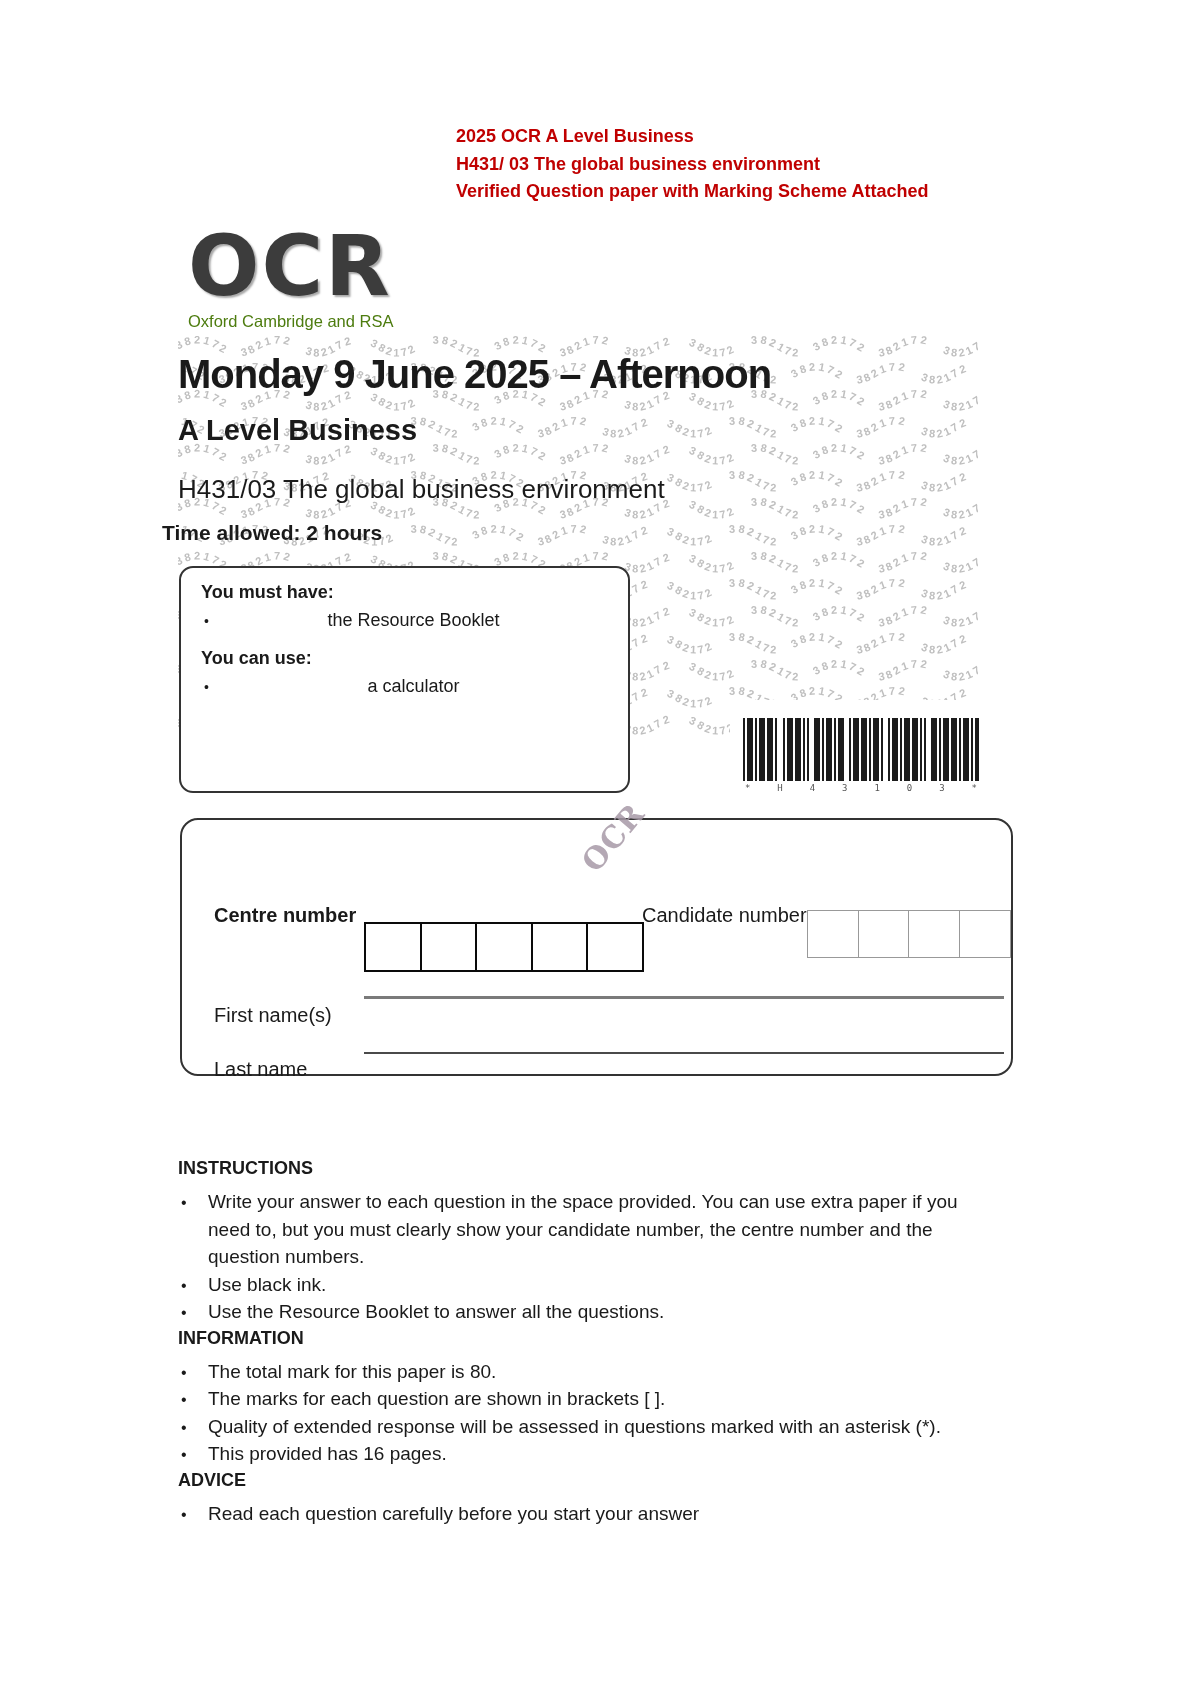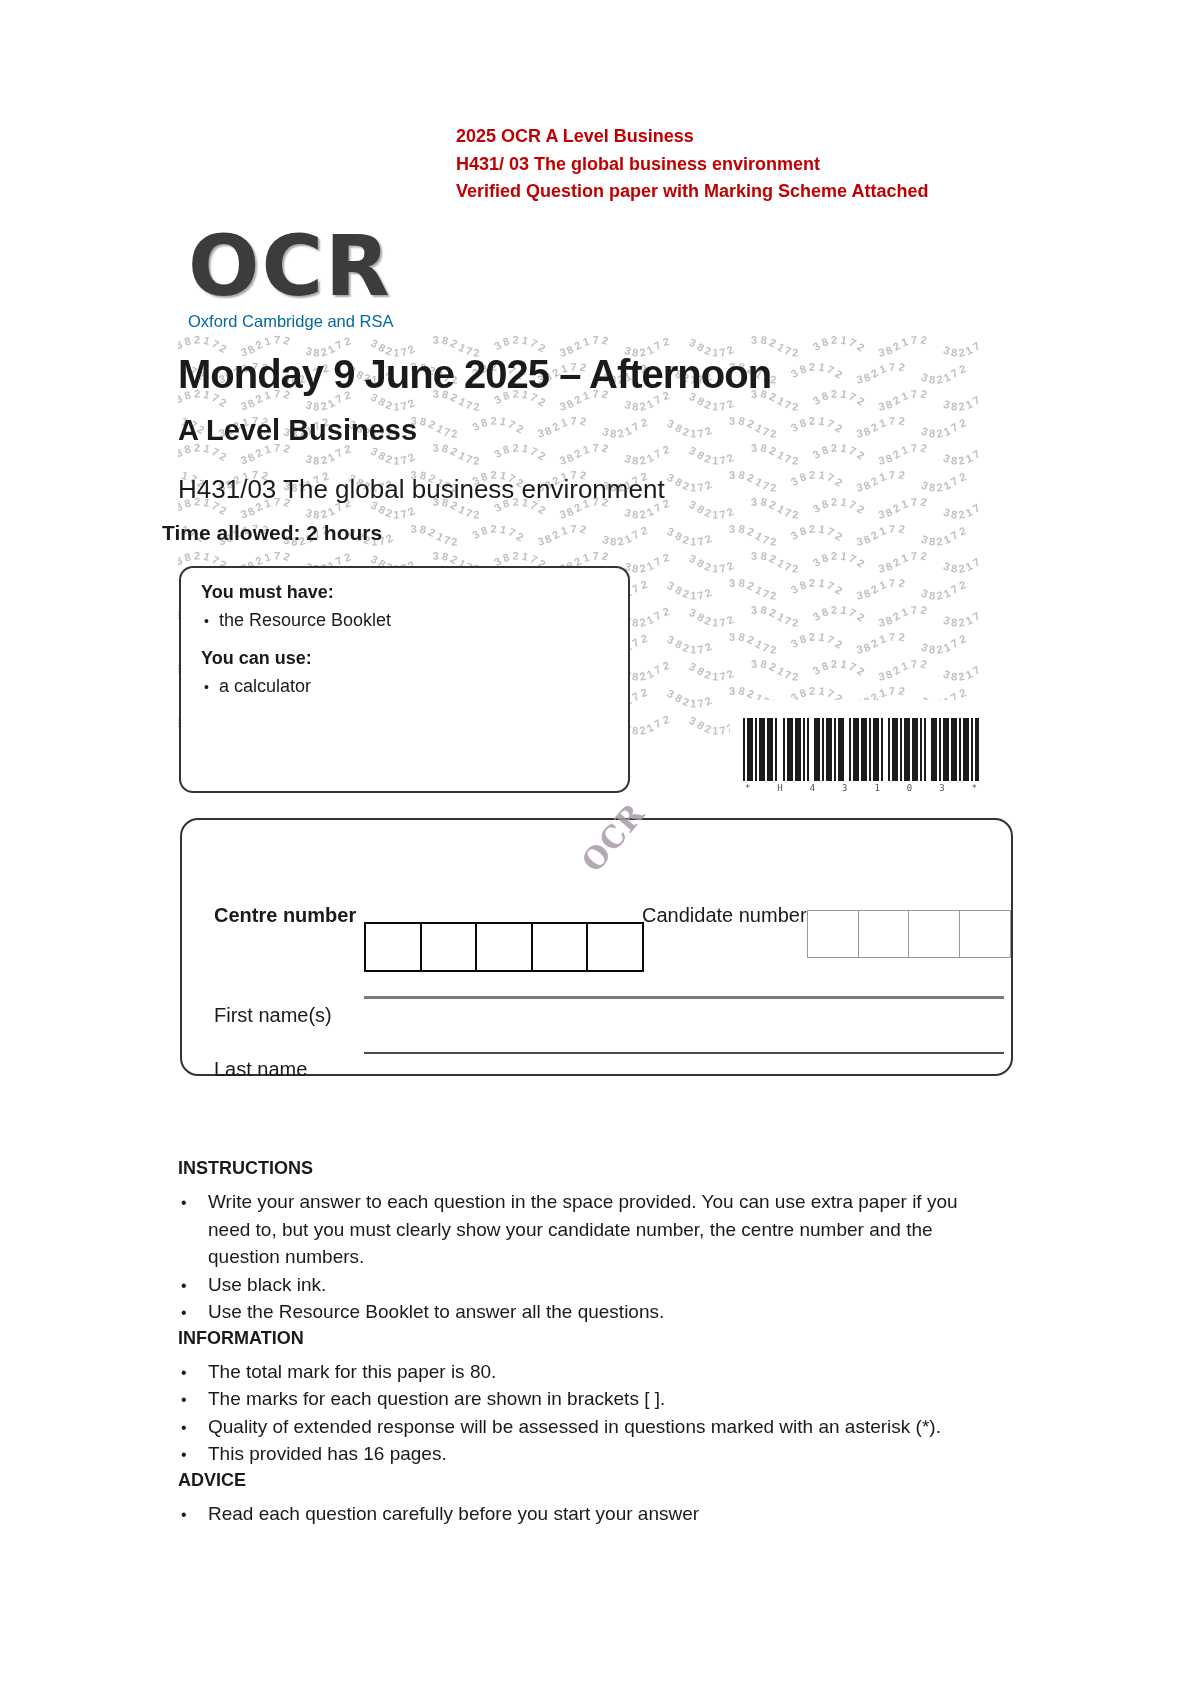--- a/index.html
+++ b/index.html
@@ -7,42 +7,42 @@
         font-family:"Liberation Sans",sans-serif;color:#1a1a1a;}
 
   
   .red-header{position:absolute;left:456px;top:123px;z-index:3;
               font-size:18px;font-weight:bold;line-height:27.5px;color:var(--header-red,#c00000);}
 
   
   .logo{position:absolute;left:188px;top:222px;z-index:3;}
   .logo-text{font-family:"DejaVu Sans",sans-serif;font-weight:800;font-size:84px;line-height:88px;
              color:#3c3c3c;letter-spacing:2px;text-shadow:2px 2px 2px #a8a8a8;}
-  .logo-tagline{font-size:16.5px;color:#0369a1;margin-top:2px;}
+  .logo-tagline{font-size:16.5px;color:#4d7c0f;margin-top:2px;}
 
   
   .watermark{position:absolute;left:178px;top:336px;width:800px;height:416px;z-index:1;overflow:hidden;}
   .wm-text{font-family:"Liberation Sans",sans-serif;font-size:11px;font-weight:bold;
            fill:var(--watermark-grey,#b9b9b9);letter-spacing:2.5px;opacity:.9;}
 
   
   .title-main{position:absolute;left:178px;top:352px;margin:0;font-size:40px;font-weight:bold;
               letter-spacing:-1px;z-index:3;}
   .title-qual{position:absolute;left:178px;top:414px;margin:0;font-size:29px;font-weight:bold;z-index:3;}
   .title-paper{position:absolute;left:178px;top:474px;font-size:26px;z-index:3;}
   .title-time{position:absolute;left:162px;top:521px;font-size:21px;font-weight:bold;z-index:3;}
   .b{font-weight:normal;}
 
   
   .musthave-box{position:absolute;left:179px;top:566px;width:451px;height:227px;z-index:2;
                 background:#fff;border:2px solid #333;border-radius:14px;box-sizing:border-box;
                 padding:14px 20px;}
   .mh-label{font-size:18px;font-weight:bold;margin-bottom:5px;}
   .mh-list{margin:0 0 16px 0;padding:0;list-style:none;}
-  .mh-list li{position:relative;padding-left:18px;font-size:18px;line-height:24px;}
+  .mh-list li{position:relative;padding-left:18px;font-size:18px;line-height:24px;text-align:center;}
   .mh-list li::before{content:"•";position:absolute;left:3px;font-size:14px;top:1px;}
 
   
   .barcode{position:absolute;left:730px;top:700px;width:262px;height:100px;background:#fff;z-index:2;
            display:flex;flex-direction:column;align-items:center;padding-top:18px;box-sizing:border-box;}
   .bars{display:flex;width:236px;height:63px;overflow:hidden;}
   .bc-bar{background:#1c1c1c;height:100%;flex:none;}
   .bc-gap{background:transparent;height:100%;flex:none;}
   .bc-label{display:flex;justify-content:space-between;width:232px;margin-top:2px;
             font-family:"DejaVu Sans Mono",monospace;font-size:9px;color:#555;}

